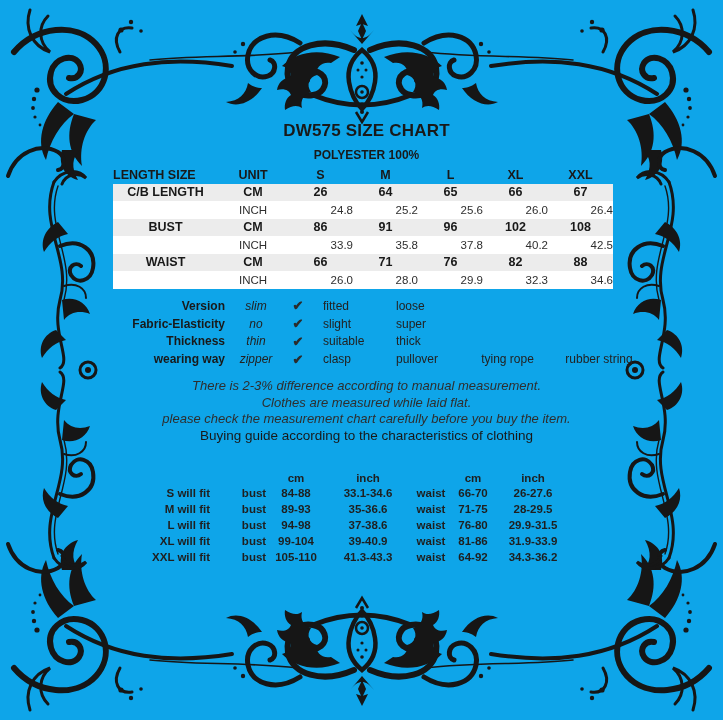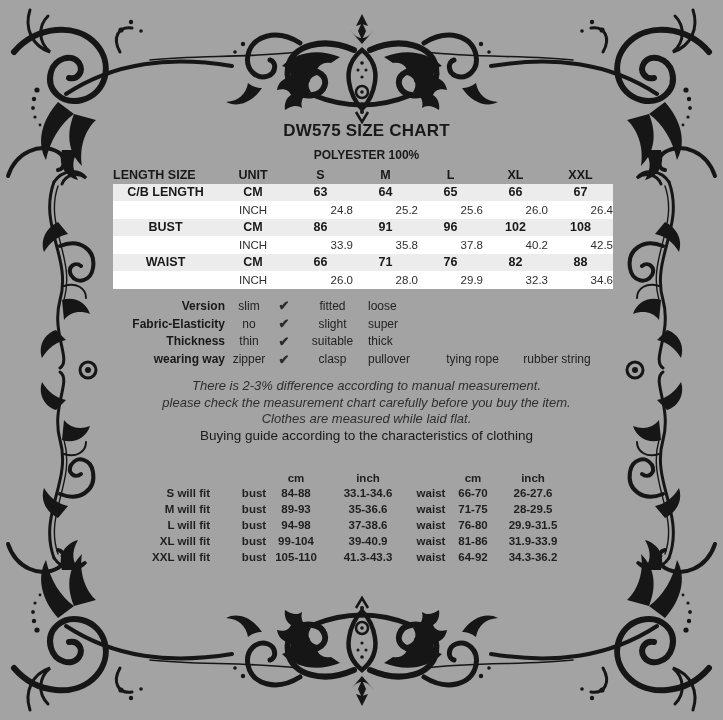--- a/index.html
+++ b/index.html
@@ -1,42 +1,42 @@
 <!DOCTYPE html>
 <html><head>
 <meta charset="utf-8">
 <style>
   html,body{margin:0;padding:0;background:#fff;}
   .page{
-    position:relative;width:723px;height:720px;background:#a3a3a3;overflow:hidden;
+    position:relative;width:723px;height:720px;background:#0ea5e9;overflow:hidden;
     font-family:"Liberation Sans",sans-serif;color:#222;
   }
   .ornament{position:absolute;left:0;top:0;pointer-events:none;}
   .centered{position:absolute;left:10px;right:0;text-align:center;}
   .title{top:121px;font-size:17px;font-weight:bold;color:#191919;letter-spacing:.2px;}
   .subtitle{top:148px;font-size:12px;font-weight:bold;color:#191919;}
 
   
   .size-table{position:absolute;left:113px;top:166px;width:500px;border-collapse:collapse;table-layout:fixed;}
   .size-table th,.size-table td{padding:0;height:17.5px;vertical-align:middle;white-space:nowrap;}
   .size-table th{font-size:12.5px;font-weight:bold;color:#191919;text-align:center;}
   .size-table th.col-label{text-align:left;}
   .cm-row td{background:#ececec;font-size:12.5px;font-weight:bold;color:#191919;text-align:center;}
   .inch-row td{background:#fff;font-size:11.5px;font-weight:normal;color:#2e2e2e;text-align:right;}
   .size-table td.col-label{text-align:center;}
   .size-table td.col-unit{text-align:center;}
 
   
   .attrs{position:absolute;left:113px;top:297px;}
-  .attr-row{display:grid;grid-template-columns:112px 48px 22px 68px 68px 81px 88px;height:17.8px;align-items:center;font-size:12px;white-space:nowrap;}
+  .attr-row{display:grid;grid-template-columns:112px 48px 22px 68px 68px 81px 88px;height:17.8px;align-items:center;font-size:12px;white-space:nowrap;gap:7px;}
   .ac{display:block;}
   .c1{grid-column:1;text-align:right;font-weight:bold;color:#191919;}
-  .c2{grid-column:2;text-align:center;}
+  .c2{grid-column:2;text-align:center;font-style:italic;}
   .c3{grid-column:3;text-align:center;font-weight:bold;font-size:13px;color:#2b2b2b;}
-  .c4{grid-column:4;text-align:center;padding-left:7px;}
+  .c4{grid-column:4;text-align:left;padding-left:7px;}
   .c5{grid-column:5;text-align:left;padding-left:5px;}
   .c6{grid-column:6;text-align:center;padding-left:2px;}
   .c7{grid-column:7;text-align:center;padding-left:2px;}
 
   
   .notes{top:378px;font-size:13px;line-height:16.5px;color:#2e2e2e;font-style:italic;}
   .guide-title{top:428px;font-size:13.5px;font-weight:normal;color:#191919;}
 
   
   .fit{position:absolute;left:110px;top:470px;width:456px;}
@@ -149,21 +149,21 @@
           <th class="col-size">M</th>
           <th class="col-size">L</th>
           <th class="col-size">XL</th>
           <th class="col-size">XXL</th>
         </tr>
       </thead>
     <tbody id="size-body">
         <tr class="cm-row">
           <td class="col-label">C/B LENGTH</td>
           <td class="col-unit">CM</td>
-          <td class="col-size">63</td>
+          <td class="col-size">26</td>
           <td class="col-size">64</td>
           <td class="col-size">65</td>
           <td class="col-size">66</td>
           <td class="col-size">67</td>
         </tr>
         <tr class="inch-row">
           <td class="col-label"></td>
           <td class="col-unit">INCH</td>
           <td class="col-size">24.8</td>
           <td class="col-size">25.2</td>
@@ -238,22 +238,22 @@
         <span class="ac c3">✔</span>
         <span class="ac c4">clasp</span>
         <span class="ac c5">pullover</span>
         <span class="ac c6">tying rope</span>
         <span class="ac c7">rubber string</span>
       </div>
     </div>
 
   <div class="centered notes" id="notes">
       <div class="note-line">There is 2-3% difference according to manual measurement.</div>
+      <div class="note-line">Clothes are measured while laid flat.</div>
       <div class="note-line">please check the measurement chart carefully before you buy the item.</div>
-      <div class="note-line">Clothes are measured while laid flat.</div>
     </div>
   <div class="centered guide-title">Buying guide according to the characteristics of clothing</div>
 
   <div class="fit" id="fit-table">
       <div class="fit-row fit-head">
         <span class="f4">cm</span>
         <span class="f6">inch</span>
         <span class="f8">cm</span>
         <span class="f10">inch</span>
       </div>

